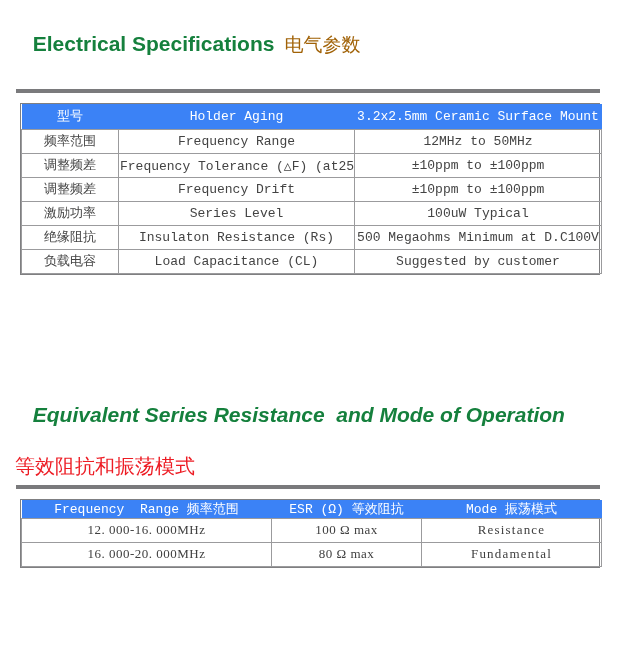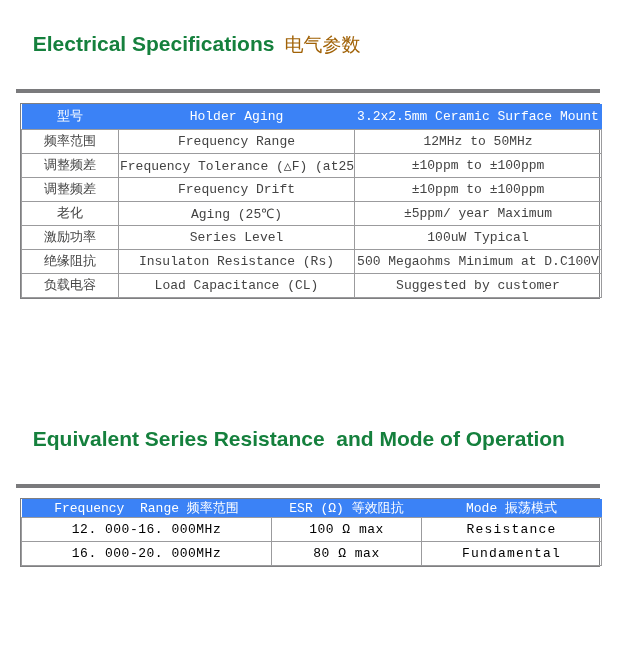--- a/index.html
+++ b/index.html
@@ -48,27 +48,27 @@
   td {
     border: 1px solid #9b9b9d;
     height: 24px; text-align: center; vertical-align: middle;
     font-size: 13px; color: #434343; padding: 0 1px;
     white-space: nowrap; overflow: hidden;
   }
   .spec-table td {
     font-family: "Liberation Mono", "Liberation Sans", monospace;
   }
   .esr-table td {
-    font-family: Liberation Mono, monospace;
-    letter-spacing: 0.5px; color: #000000;
+    font-family: Liberation Serif, serif;
+    letter-spacing: 0.5px; color: #404040;
   }
   .esr-table td.mode-cell { letter-spacing: 1.2px; }
   .esr-table th { height: 16px; }
 
-  .sec2 { margin-top: 104px; }
+  .sec2 { margin-top: 104px; font-style: italic; }
 </style>
 </head>
 <body>
 
 <div class="page">
 
   <div class="sec-title">
     <span class="title-en">Electrical Specifications</span><span class="title-cn-inline">电气参数</span>
   </div>
   <div class="rule"></div>
@@ -97,25 +97,20 @@
           <td>调整频差</td>
           <td>Frequency Tolerance (△F) (at25℃)</td>
           <td>±10ppm to ±100ppm</td>
         </tr>
         <tr>
           <td>调整频差</td>
           <td>Frequency Drift</td>
           <td>±10ppm to ±100ppm</td>
         </tr>
         <tr>
-          <td>老化</td>
-          <td>Aging (25℃)</td>
-          <td>±5ppm/ year Maximum</td>
-        </tr>
-        <tr>
           <td>激励功率</td>
           <td>Series Level</td>
           <td>100uW Typical</td>
         </tr>
         <tr>
           <td>绝缘阻抗</td>
           <td>Insulaton Resistance (Rs)</td>
           <td>500 Megaohms Minimum at D.C100V</td>
         </tr>
         <tr>
@@ -123,20 +118,21 @@
           <td>Load Capacitance (CL)</td>
           <td>Suggested by customer</td>
         </tr>
       </tbody>
     </table>
   </div>
 
   <div class="sec-title sec2">
     <span class="title-en">Equivalent Series Resistance  and Mode of Operation</span>
   </div>
+  <div class="title-cn-line">等效阻抗和振荡模式</div>
   <div class="rule"></div>
 
   <div class="table-wrap">
     <table class="esr-table">
       <colgroup>
           <col style="width:250px">
           <col style="width:150px">
           <col style="width:180px">
         </colgroup>
       <thead>

